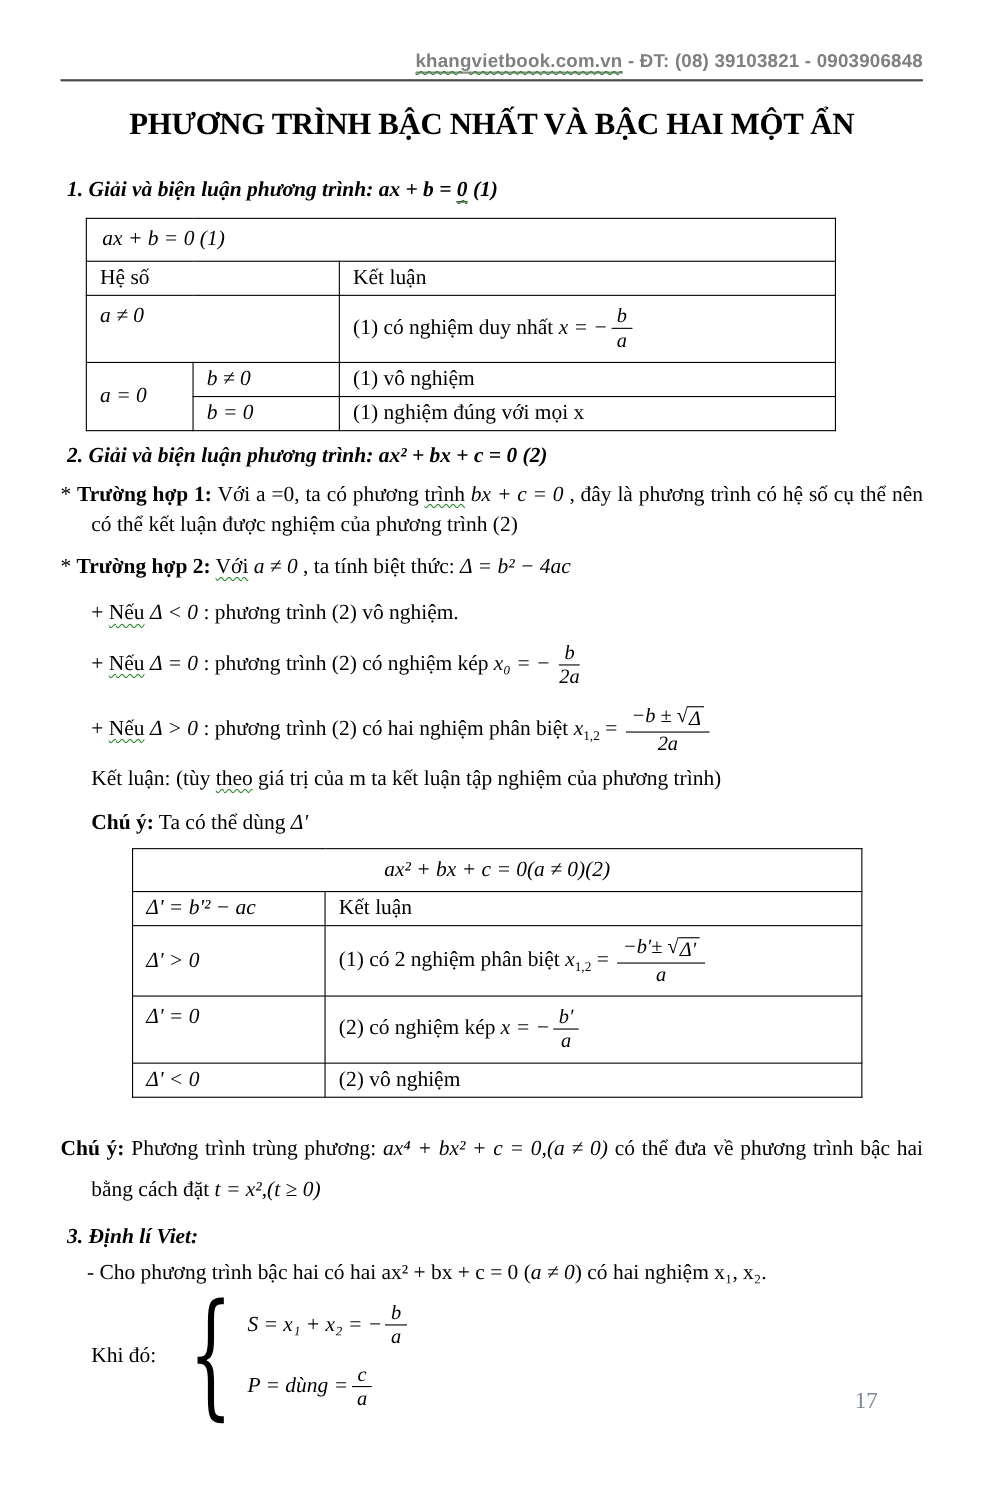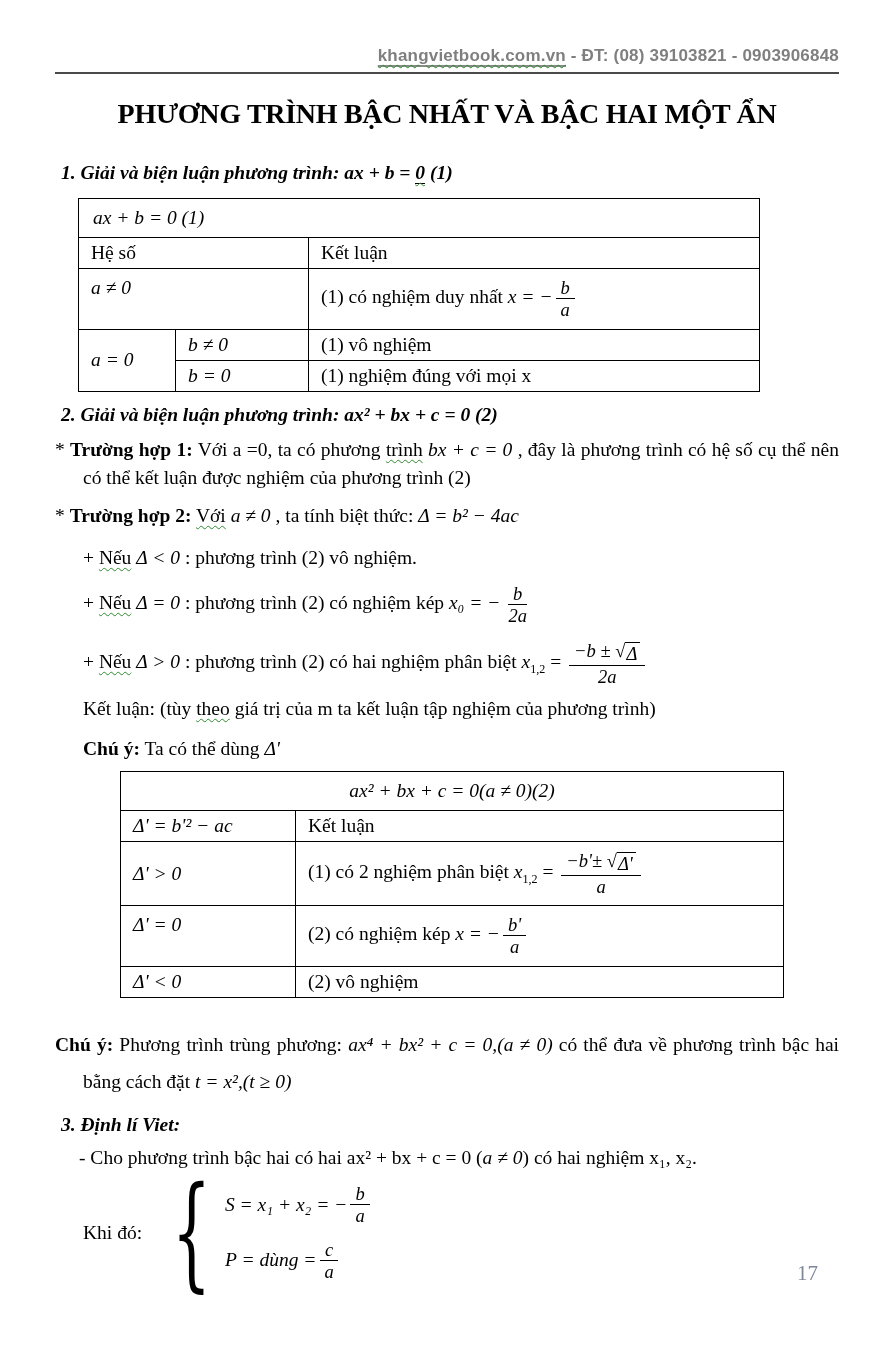--- a/index.html
+++ b/index.html
@@ -48,21 +48,21 @@
   .cap td{padding:8px 14px;}
   .tall td{padding:8px 12px;}
   
   .khido{display:flex;align-items:center;margin:8px 0 0 28px;font-size:19.5px;}
   .khido .lbl{margin-right:10px;}
   .brace{font-family:"DejaVu Serif", serif;font-size:124px;font-weight:300;
     line-height:0.85;transform:scaleX(0.5);display:inline-block;margin-right:-6px;}
   .sys-eqs .eq{display:flex;align-items:center;}
   .sys-eqs .eq + .eq{margin-top:12px;}
   
-  .pagenum{position:absolute;right:76px;bottom:66px;font-size:21px;color:#7d8799;}
+  .pagenum{position:absolute;right:96px;bottom:66px;font-size:21px;color:#7d8799;}
 </style>
 </head>
 <body>
 
 <div class="page">
   <div class="content">
 
     <div class="hdr">
       <span class="site">khangvietbook.com.vn</span><span> - ĐT: (08) 39103821 -  0903906848</span>
     </div>

